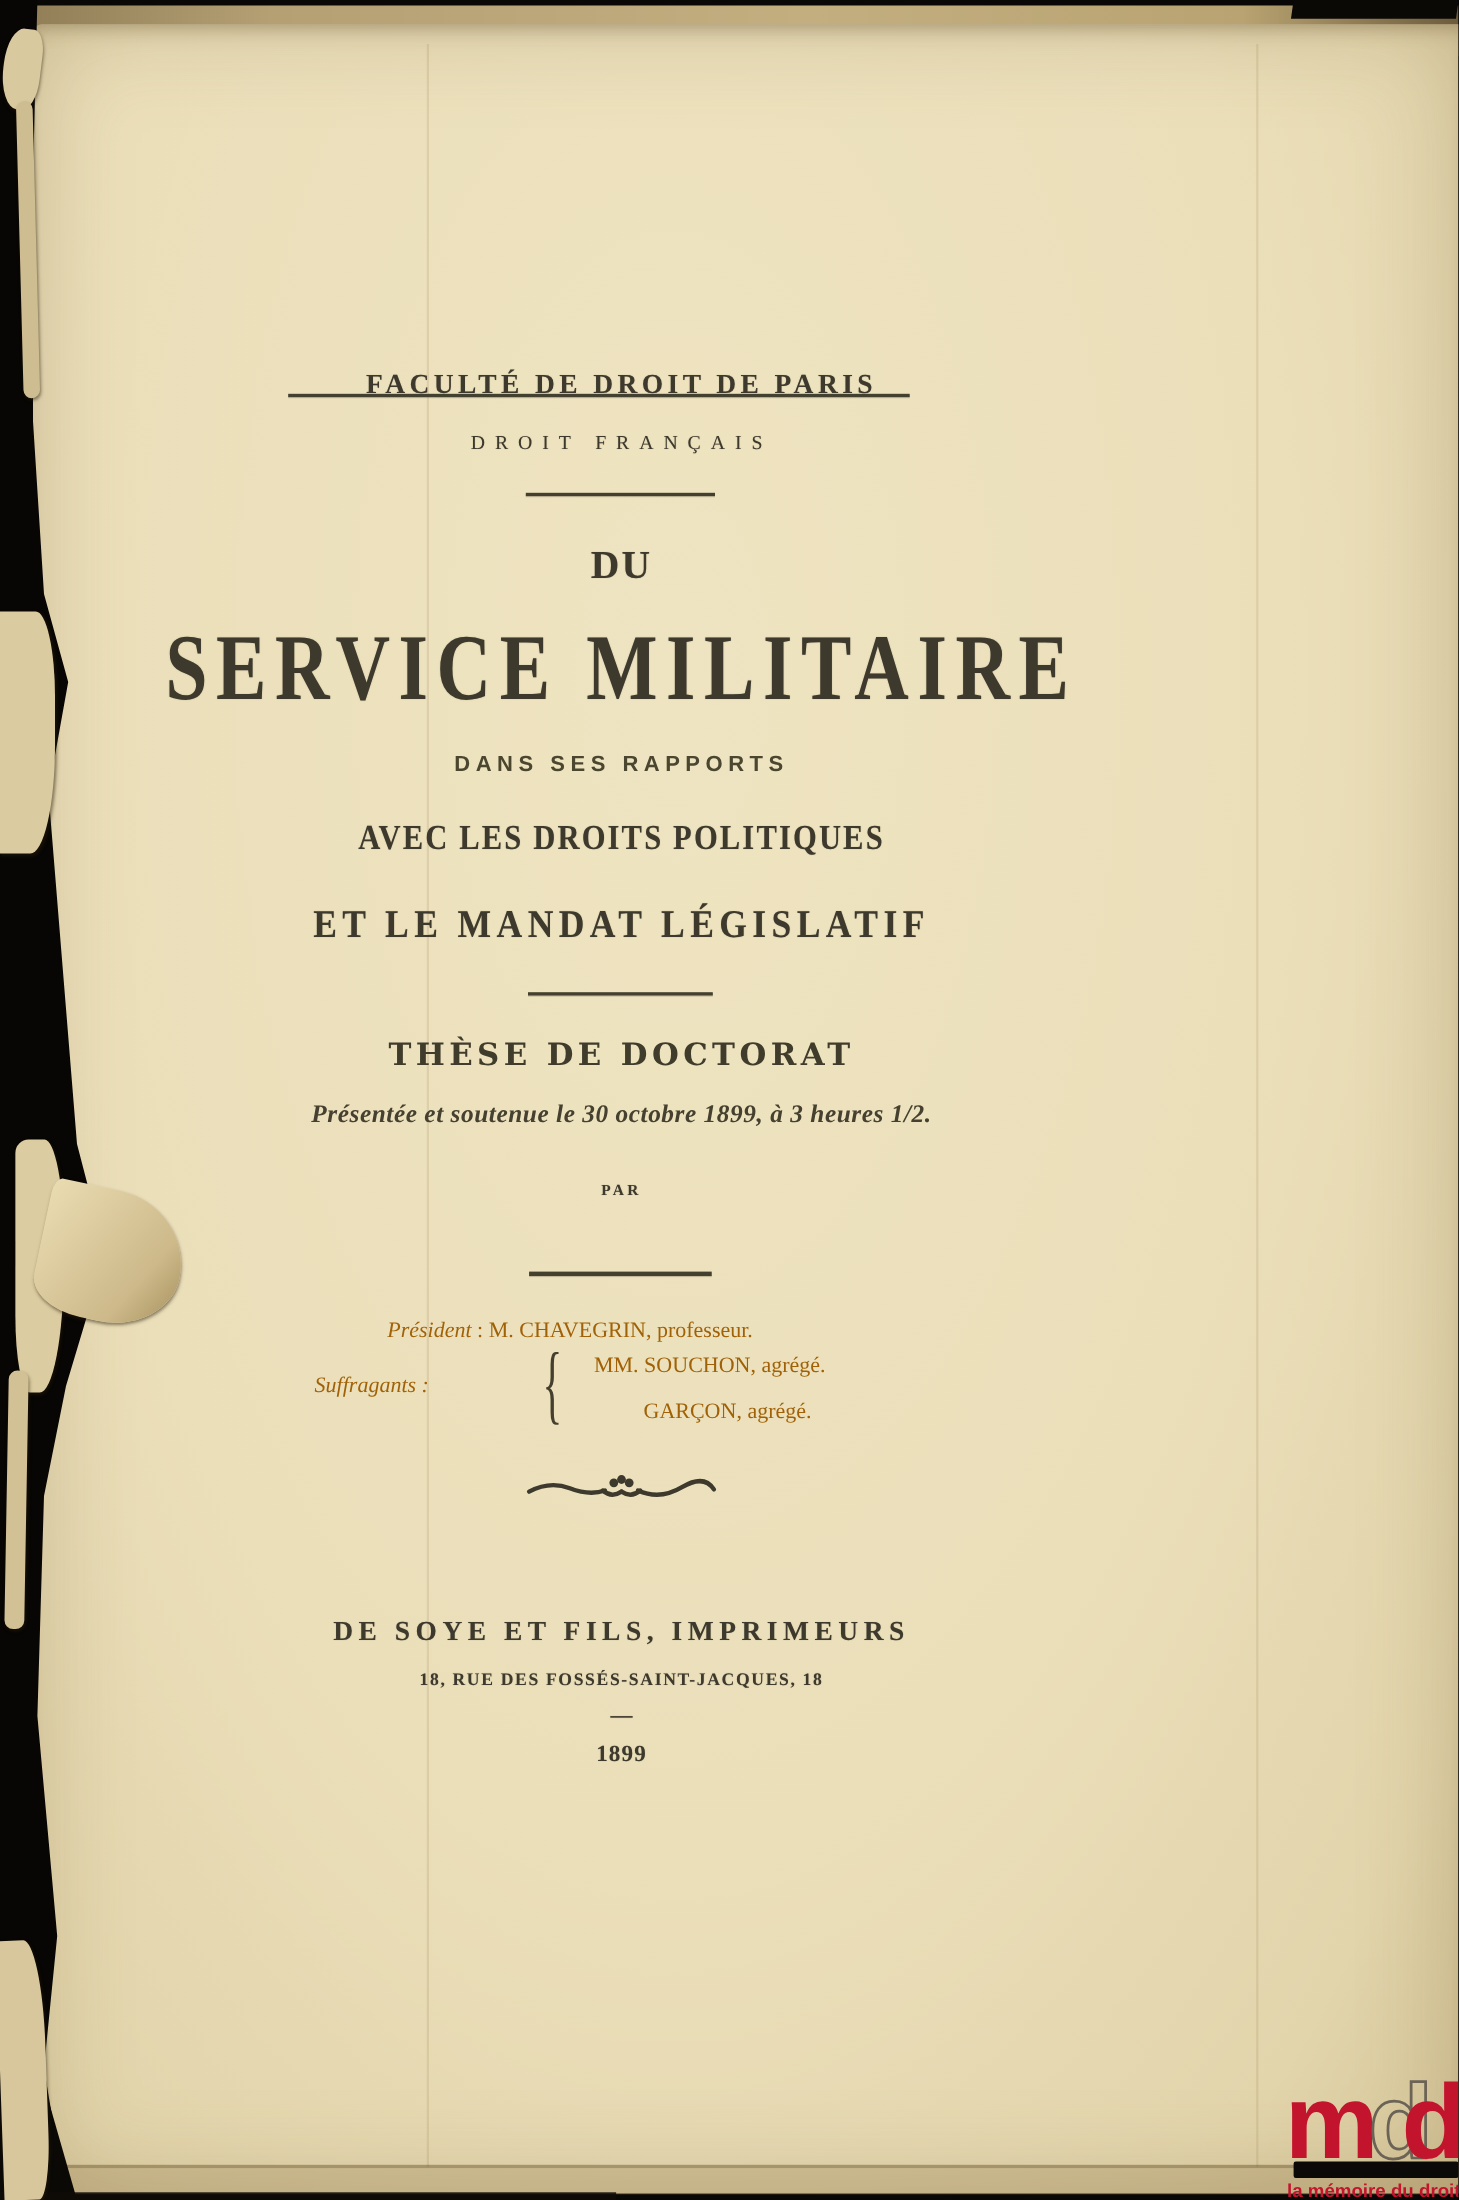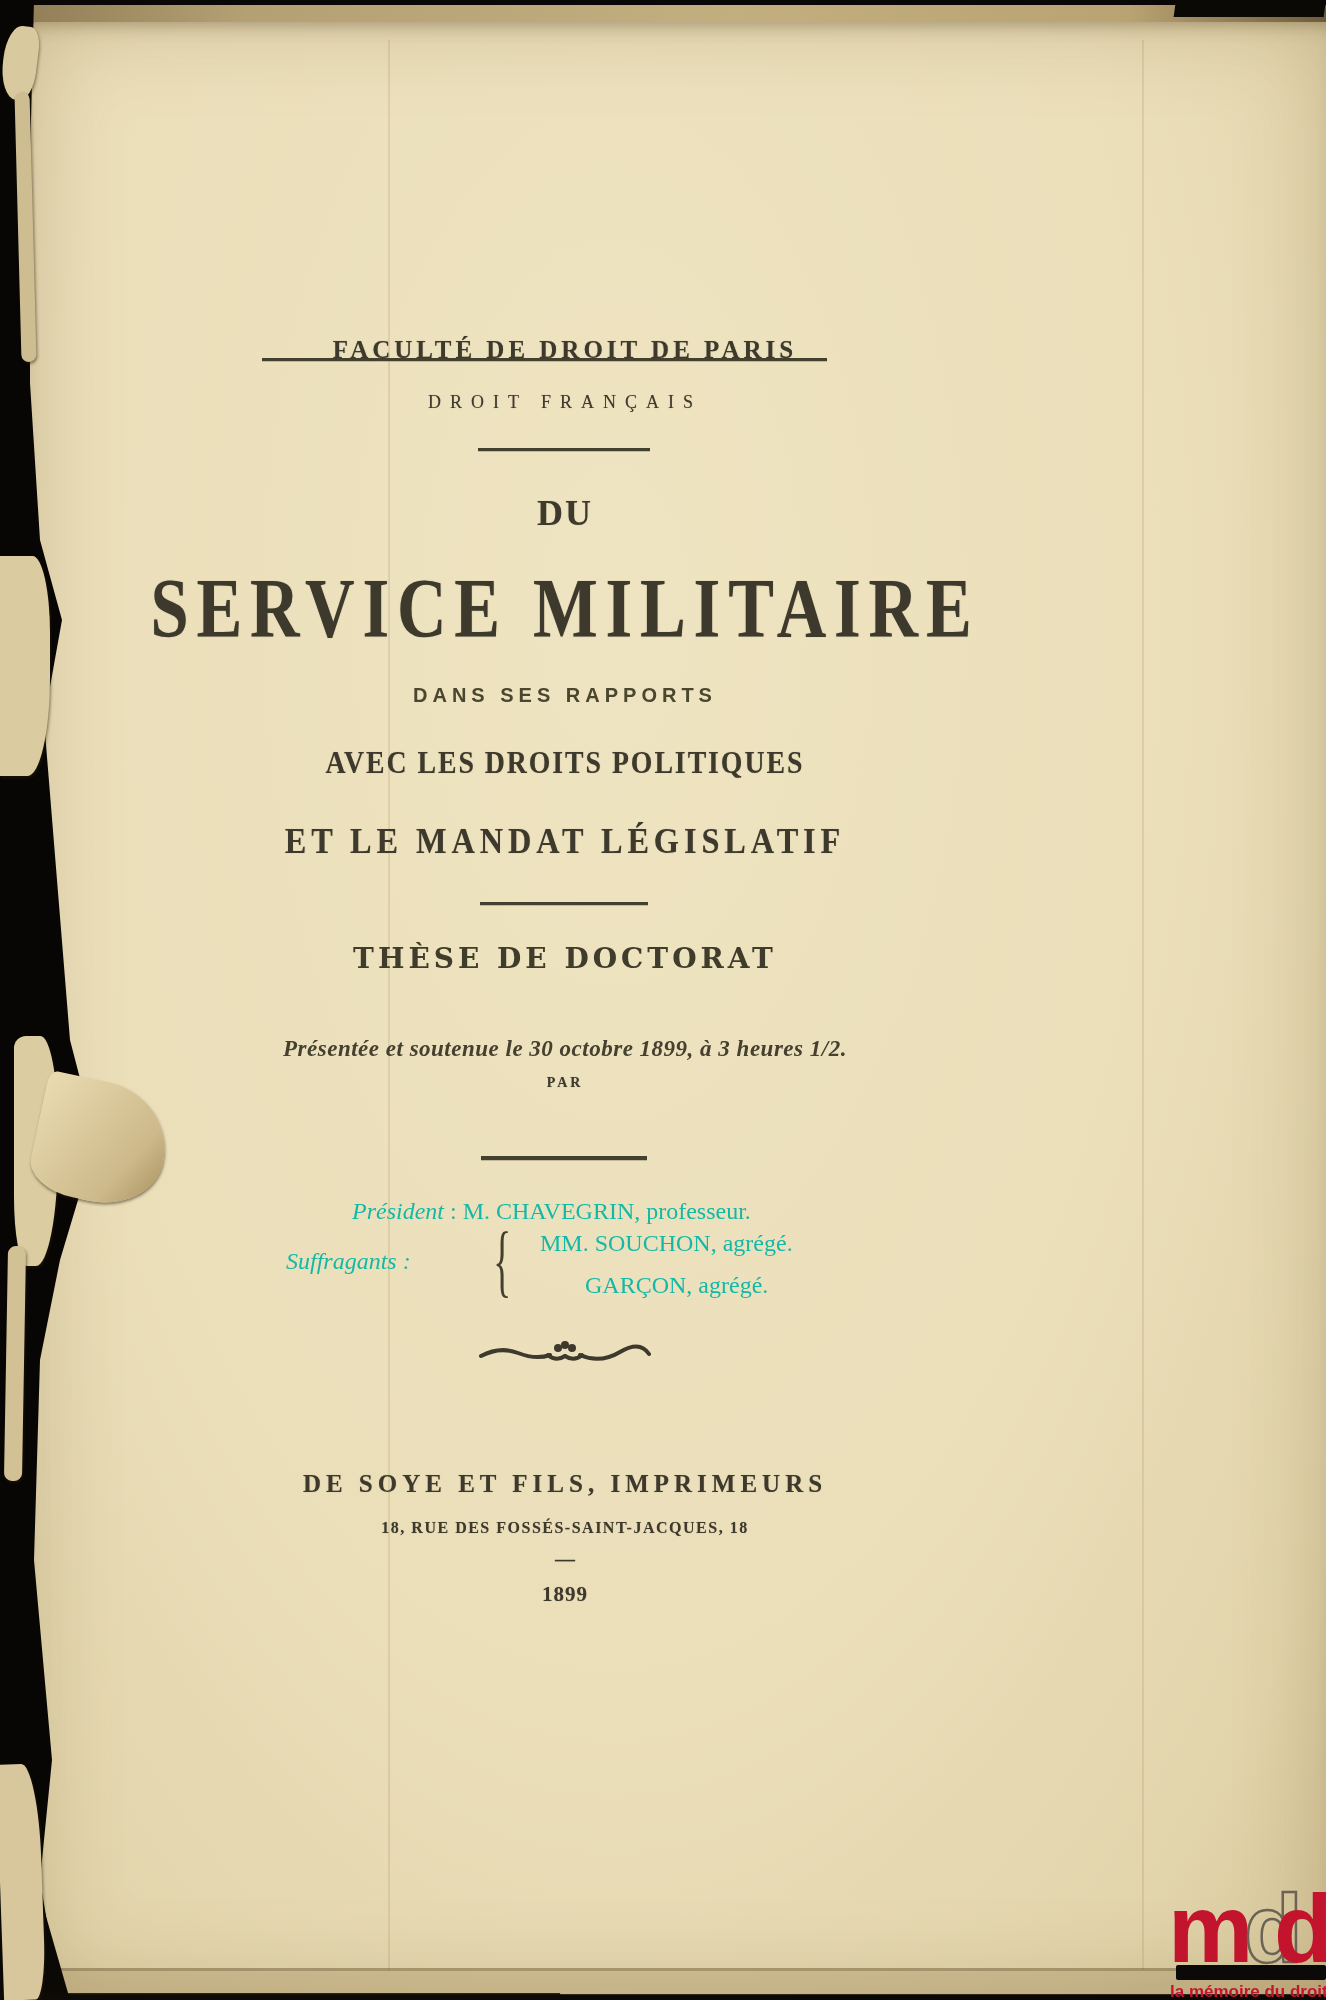--- a/index.html
+++ b/index.html
@@ -51,26 +51,26 @@
   .du{top:492px;font-size:36px;font-weight:bold;letter-spacing:2px;}
   .title-main{
     top:548px;font-size:70px;font-weight:bold;letter-spacing:8px;line-height:100px;
     transform:scale(.98,1.22);transform-origin:center top;
   }
   .sub1{top:684px;font-family:"Liberation Sans",sans-serif;font-size:20px;font-weight:bold;letter-spacing:5px;color:#4a462f;}
   .sub2{top:744px;font-size:29px;font-weight:bold;letter-spacing:2px;transform:scale(.96,1.1);transform-origin:center top;}
   .sub3{top:822px;font-size:33px;font-weight:bold;letter-spacing:5px;transform:scale(.98,1.08);transform-origin:center top;}
   .rule-s2{left:480px;top:902px;width:168px;height:3px;}
   .thesis{top:942px;font-family:"DejaVu Serif",serif;font-size:28px;font-weight:bold;letter-spacing:4px;color:#403c2c;}
-  .note{top:1000px;font-size:23px;font-style:italic;font-weight:bold;letter-spacing:.5px;color:#45402f;margin-top:36px;}
+  .note{top:1000px;font-size:23px;font-style:italic;font-weight:bold;letter-spacing:.5px;color:#45402f;}
   .par{top:1058px;font-size:14px;font-weight:bold;letter-spacing:3px;margin-top:17px;}
   .author{top:1090px;font-family:"Liberation Sans",sans-serif;font-size:27px;font-weight:bold;letter-spacing:4px;color:#45412f;}
   .rule-s3{left:481px;top:1156px;width:166px;height:4px;}
   
-  .jury-line{position:absolute;font-size:24px;color:#14b8a6;white-space:nowrap;}
+  .jury-line{position:absolute;font-size:20px;color:#a16207;white-space:nowrap;}
   .jl-president{left:352px;top:1198px;}
   .jl-suffr{left:286px;top:1248px;font-style:italic;}
   .jury-brace{position:absolute;left:494px;top:1216px;font-size:34px;font-weight:normal;transform:scale(1.1,2.35);transform-origin:top center;color:#443f2e;}
   .jl-m1{left:540px;top:1230px;}
   .jl-m2{left:585px;top:1272px;}
   .it{font-style:italic;}
   
   .ornament{position:absolute;left:478px;top:1338px;width:174px;height:34px;}
   
   .city{top:1412px;font-size:28px;font-weight:bold;letter-spacing:6px;}

